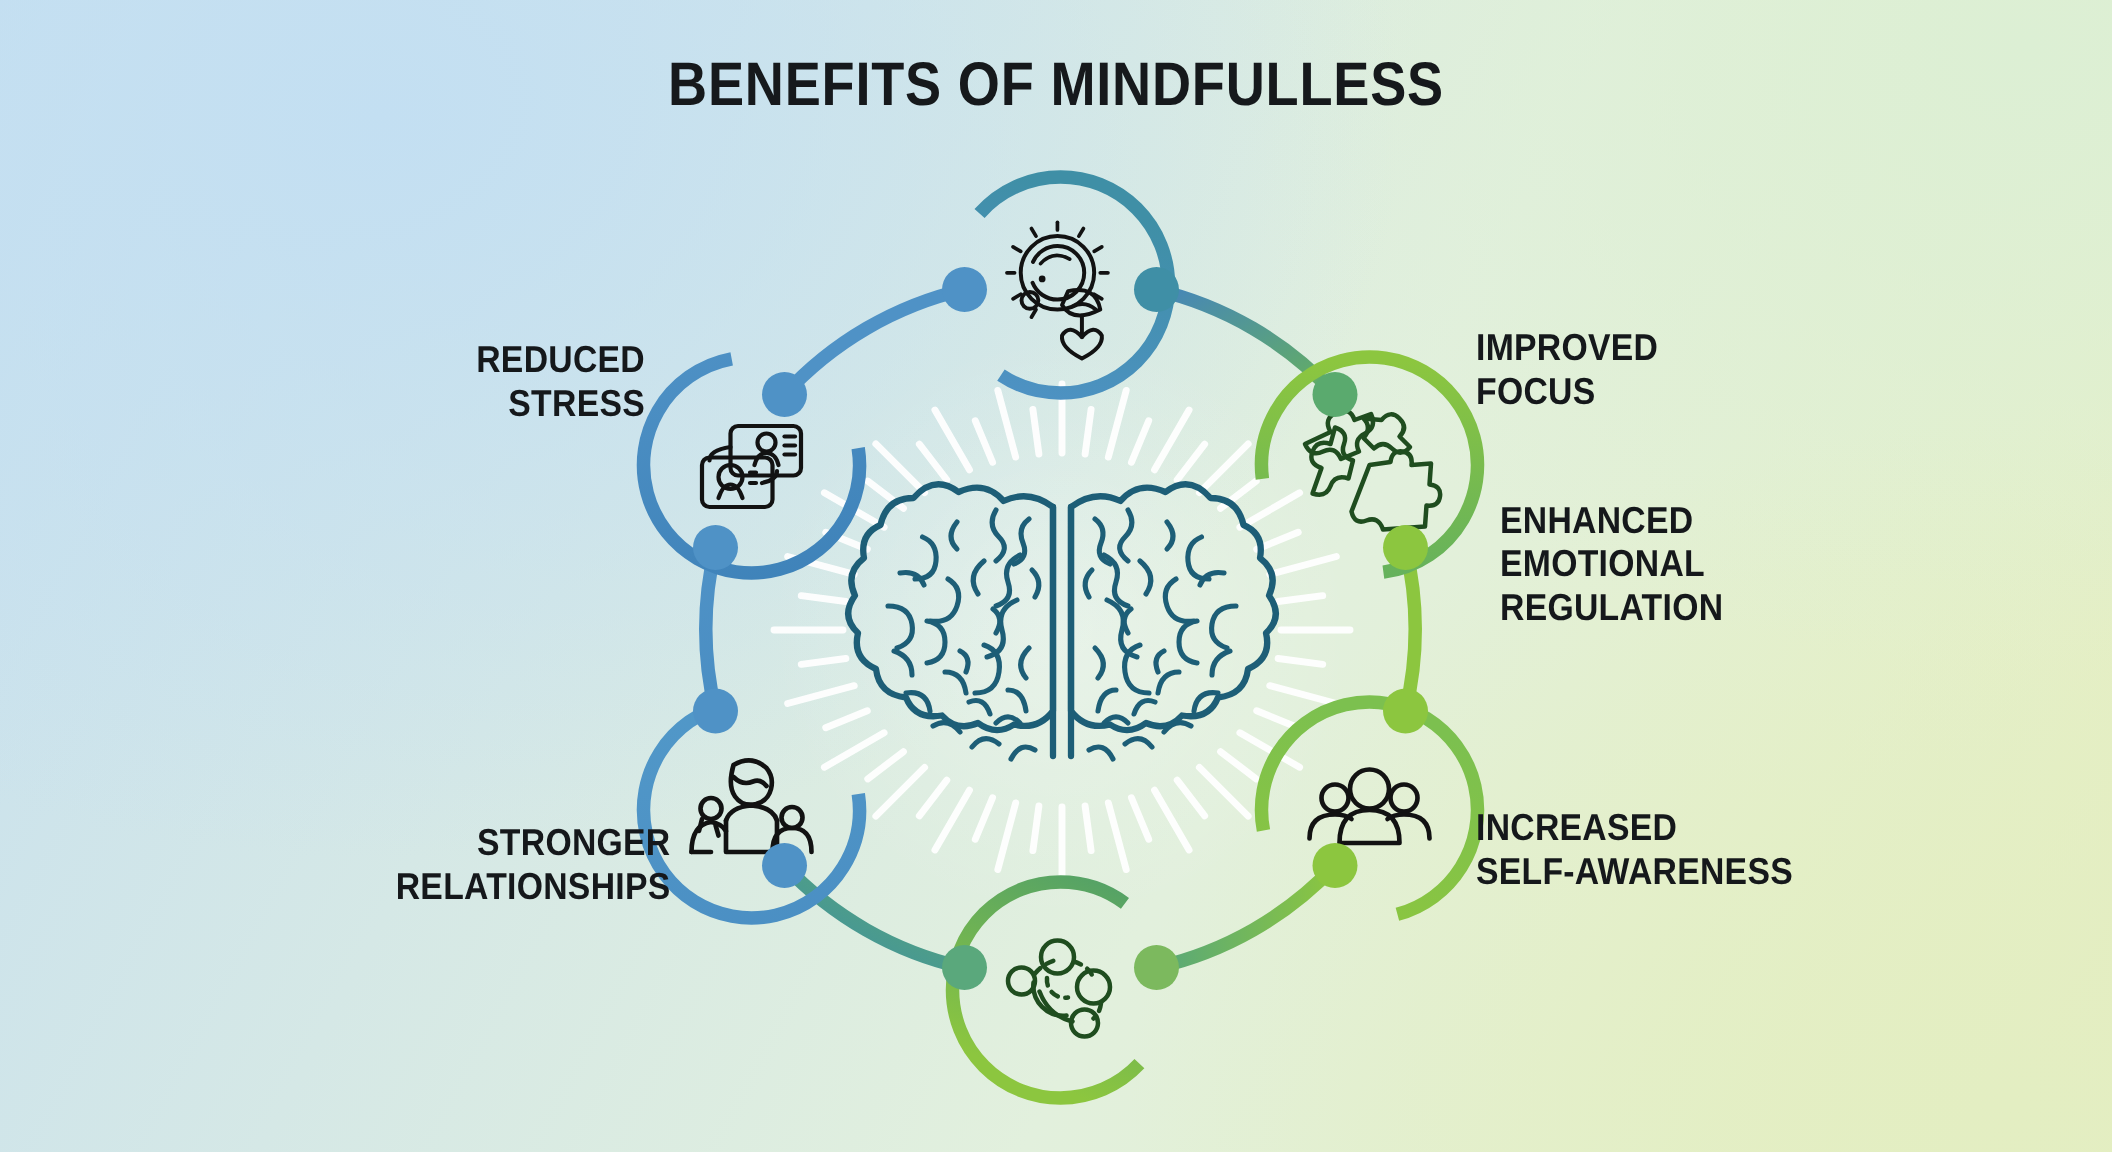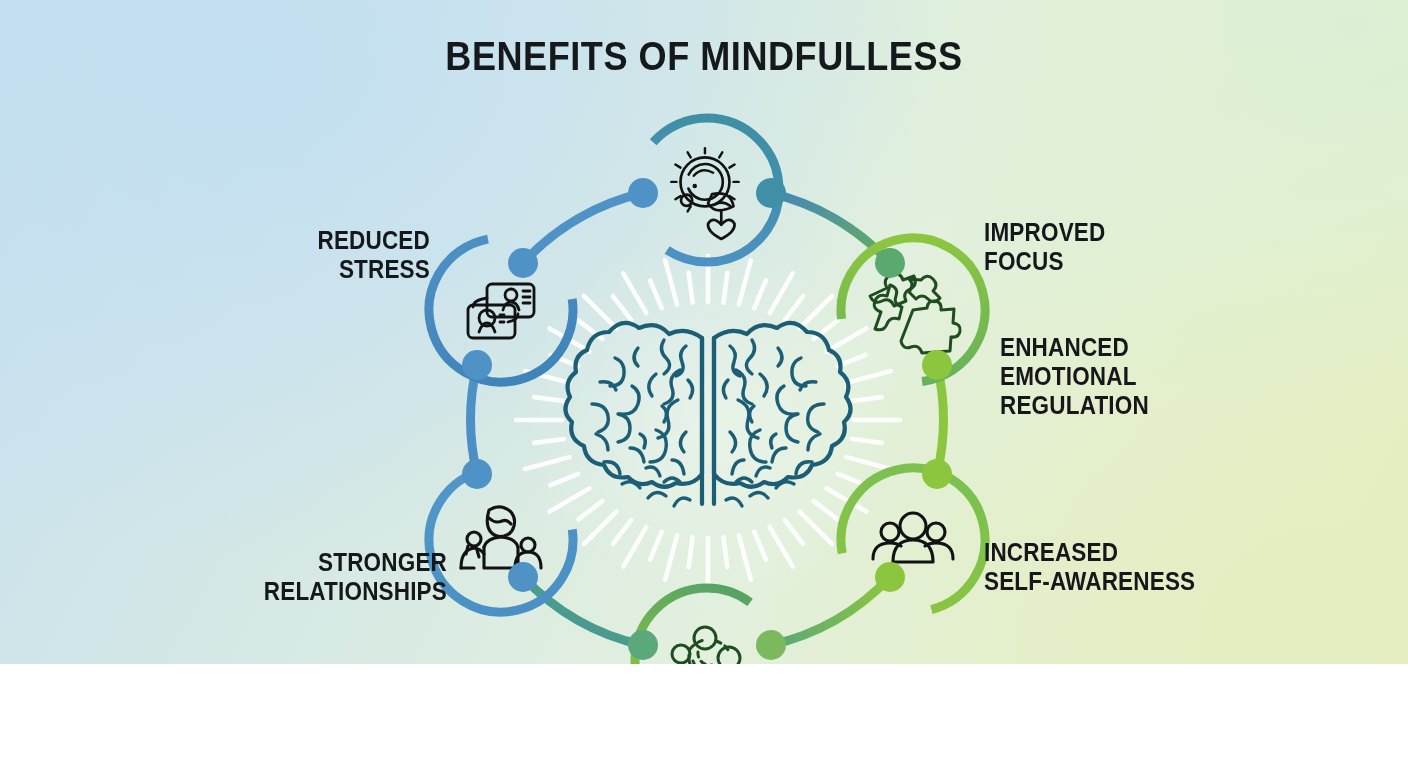--- a/index.html
+++ b/index.html
@@ -9,21 +9,21 @@
   body {
     width: 1408px;
     height: 768px;
     overflow: hidden;
     font-family: "Liberation Sans", sans-serif;
     background: #ffffff;
   }
   #infographic {
     position: relative;
     width: 1408px;
-    height: 664px;
+    height: 768px;
     background:
       radial-gradient(ellipse 1100px 800px at 18% 10%, #c3dff2 0%, rgba(195,223,242,0) 62%),
       radial-gradient(ellipse 900px 700px at 95% 96%, #e3eec2 0%, rgba(227,238,194,0) 65%),
       radial-gradient(ellipse 900px 700px at 96% 4%, #dcefd4 0%, rgba(220,239,212,0) 60%),
       linear-gradient(118deg, #c5dff0 0%, #d5e8e6 32%, #e2f0dd 60%, #e4f0cd 82%, #e6edbe 100%);
     overflow: hidden;
   }
   
   .title {
     position: absolute;

